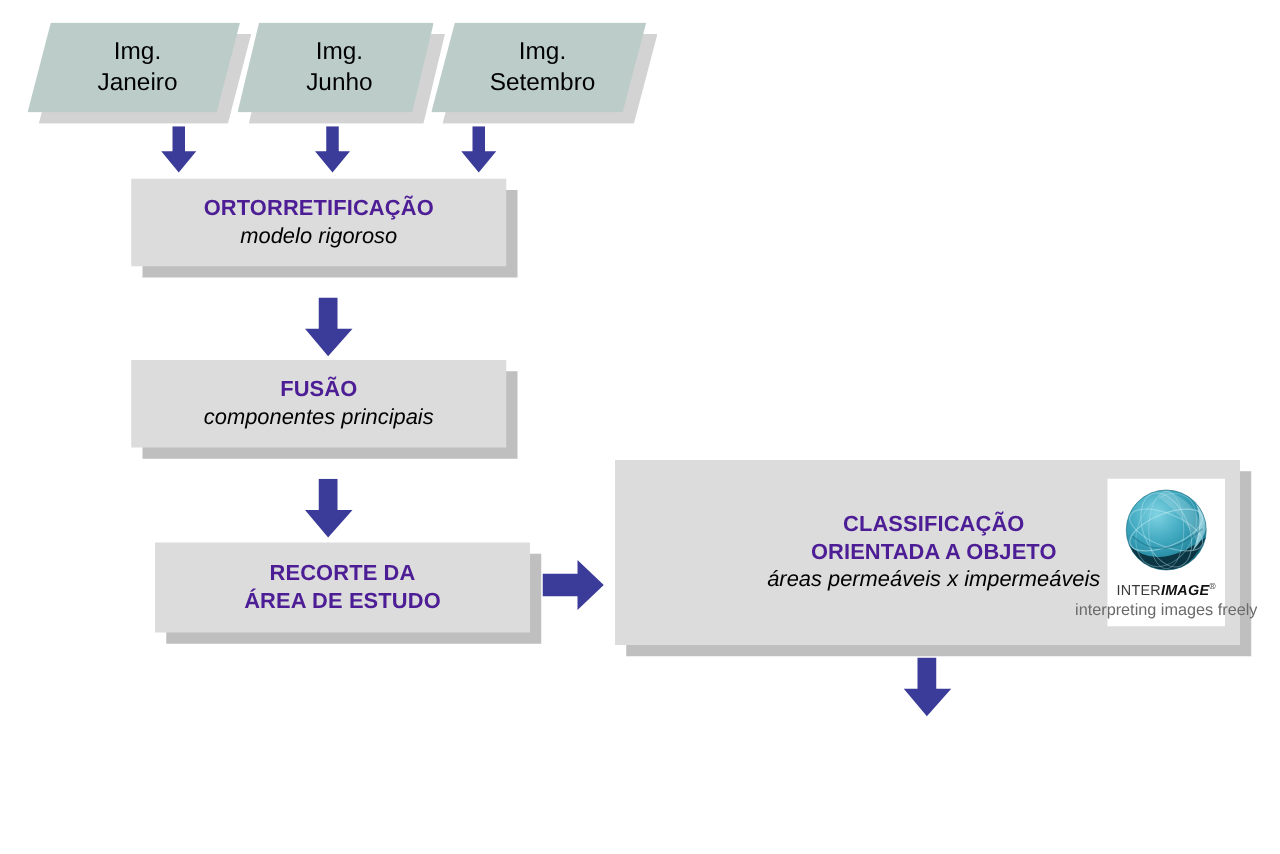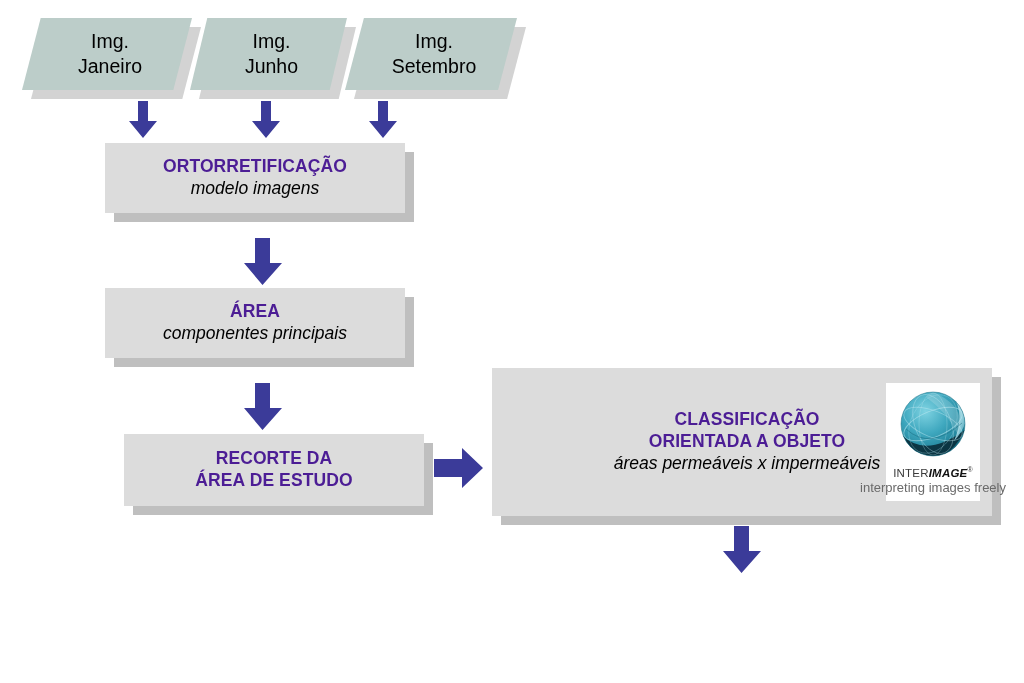--- a/index.html
+++ b/index.html
@@ -212,35 +212,35 @@
       <polygon points="10,0 20,0 20,20 29,20 15,37 1,20 10,20" fill="#3b3b99"></polygon>
     </svg>
   </div>
 
   <div class="box" style="left:105px; top:143px; width:300px; height:70px;">
     <div class="box-shadow"></div>
     <div class="box-face">
       <div class="box-title">
         <span class="tline">ORTORRETIFICAÇÃO</span>
       </div>
-      <div class="box-sub">modelo imagens</div>
+      <div class="box-sub">modelo rigoroso</div>
     </div>
   </div>
 
   <div class="arrow" style="left:243px; top:238px;">
     <svg width="40" height="48" viewBox="0 0 40 48" aria-hidden="true">
       <polygon points="12,0 27,0 27,25 39,25 19.5,47 1,25 12,25" fill="#3b3b99"></polygon>
     </svg>
   </div>
 
   <div class="box" style="left:105px; top:288px; width:300px; height:70px;">
     <div class="box-shadow"></div>
     <div class="box-face">
       <div class="box-title">
-        <span class="tline">ÁREA</span>
+        <span class="tline">FUSÃO</span>
       </div>
       <div class="box-sub">componentes principais</div>
     </div>
   </div>
 
   <div class="arrow" style="left:243px; top:383px;">
     <svg width="40" height="48" viewBox="0 0 40 48" aria-hidden="true">
       <polygon points="12,0 27,0 27,25 39,25 19.5,47 1,25 12,25" fill="#3b3b99"></polygon>
     </svg>
   </div>

